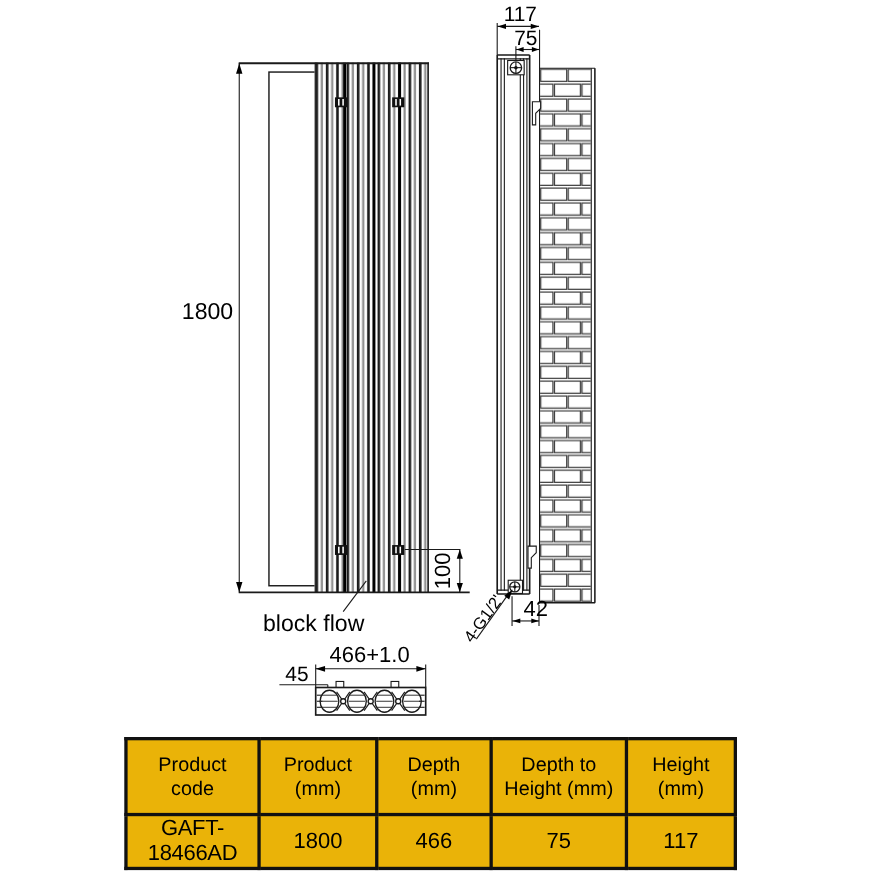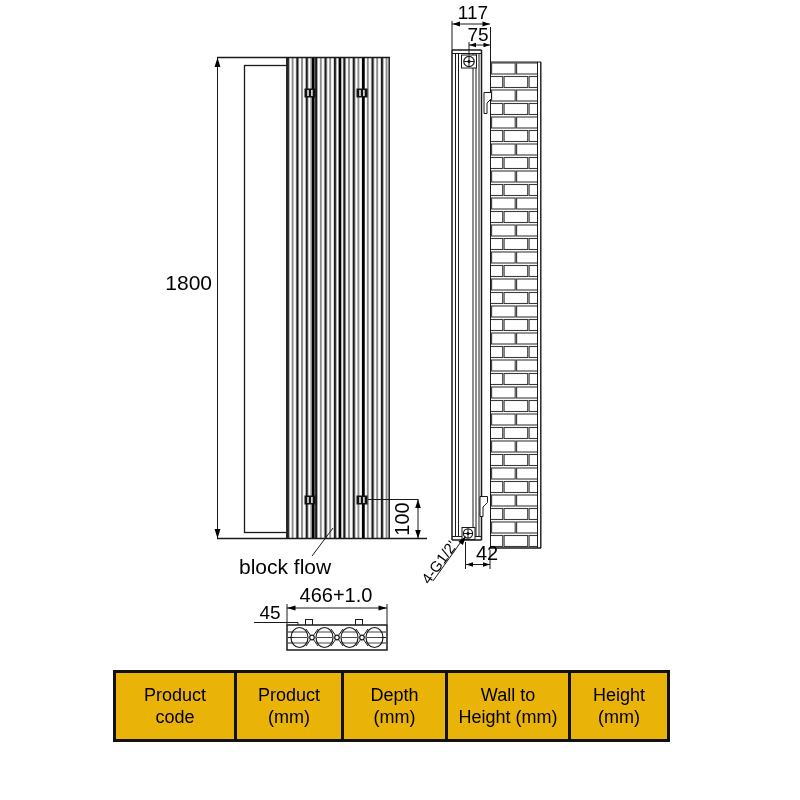--- a/index.html
+++ b/index.html
@@ -250,19 +250,26 @@
         <col class="c1">
         <col class="c2">
         <col class="c3">
         <col class="c4">
   </colgroup>
   <tbody>
     <tr>
       <th><span>Product</span><br><span>code</span></th>
       <th><span>Product</span><br><span>(mm)</span></th>
       <th><span>Depth</span><br><span>(mm)</span></th>
-      <th><span>Wall to</span><br><span>Height (mm)</span></th>
+      <th><span>Depth to</span><br><span>Height (mm)</span></th>
       <th><span>Height</span><br><span>(mm)</span></th>
+    </tr>
+    <tr>
+      <td class="product-code">GAFT-18466AD</td>
+      <td>1800</td>
+      <td>466</td>
+      <td>75</td>
+      <td>117</td>
     </tr>
   </tbody>
 </table>
 
 </div>
 
 </body></html>

